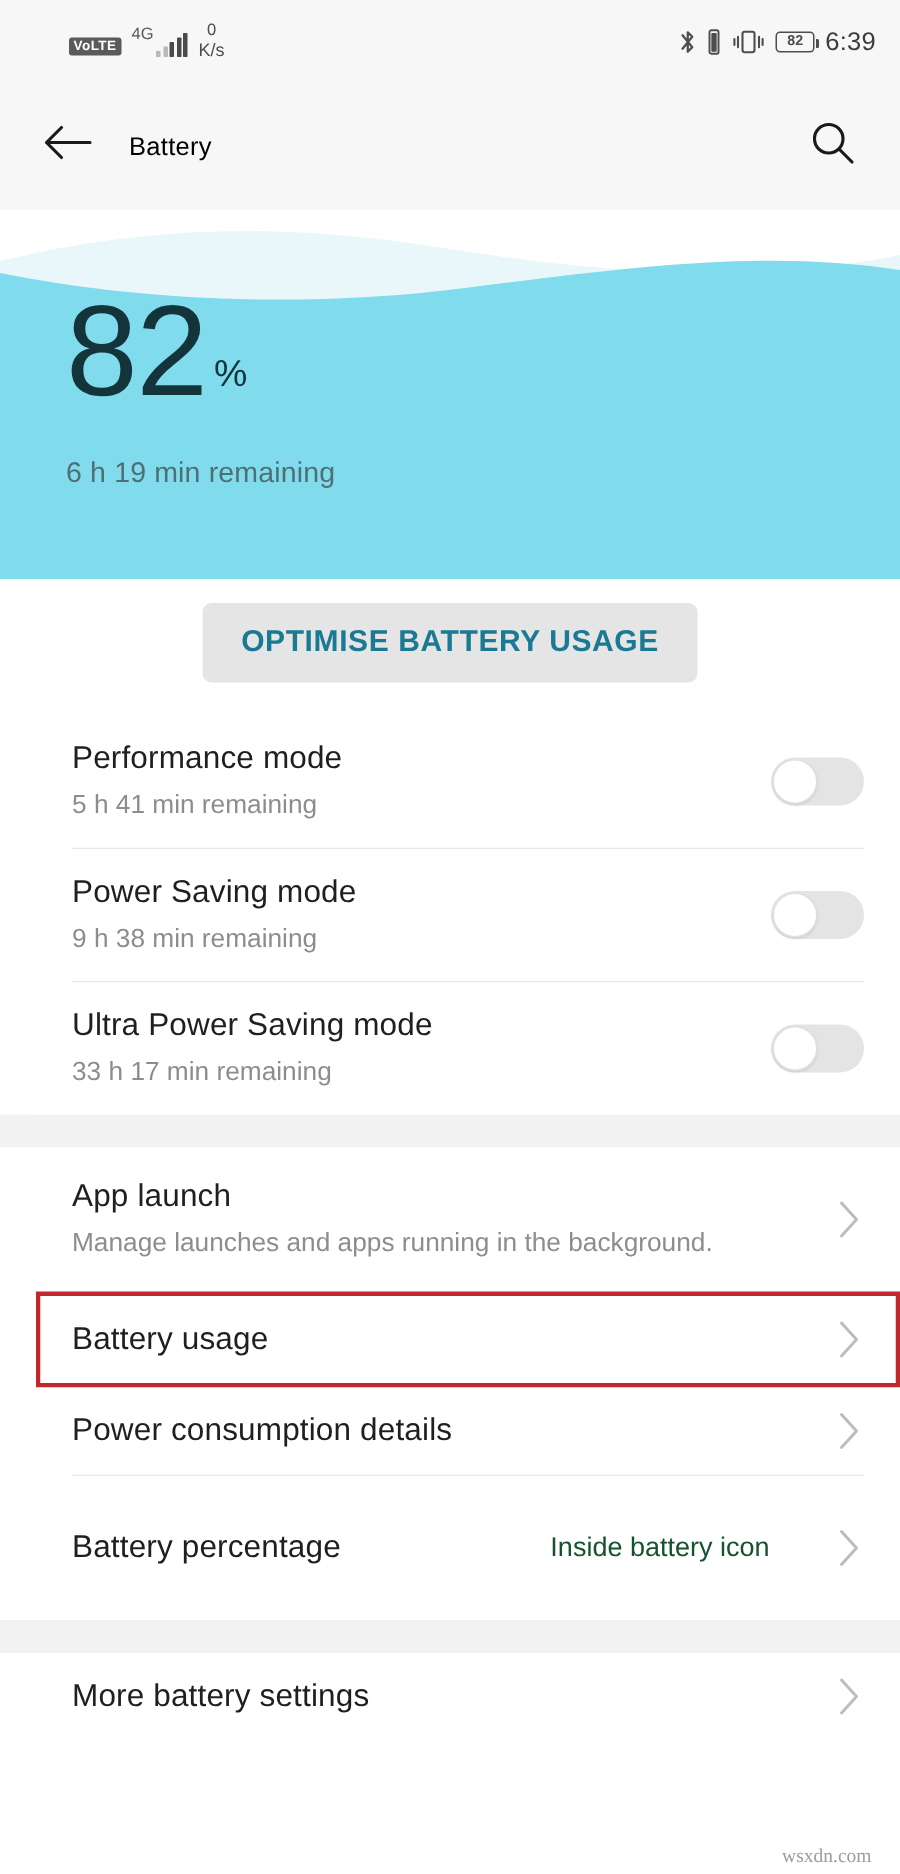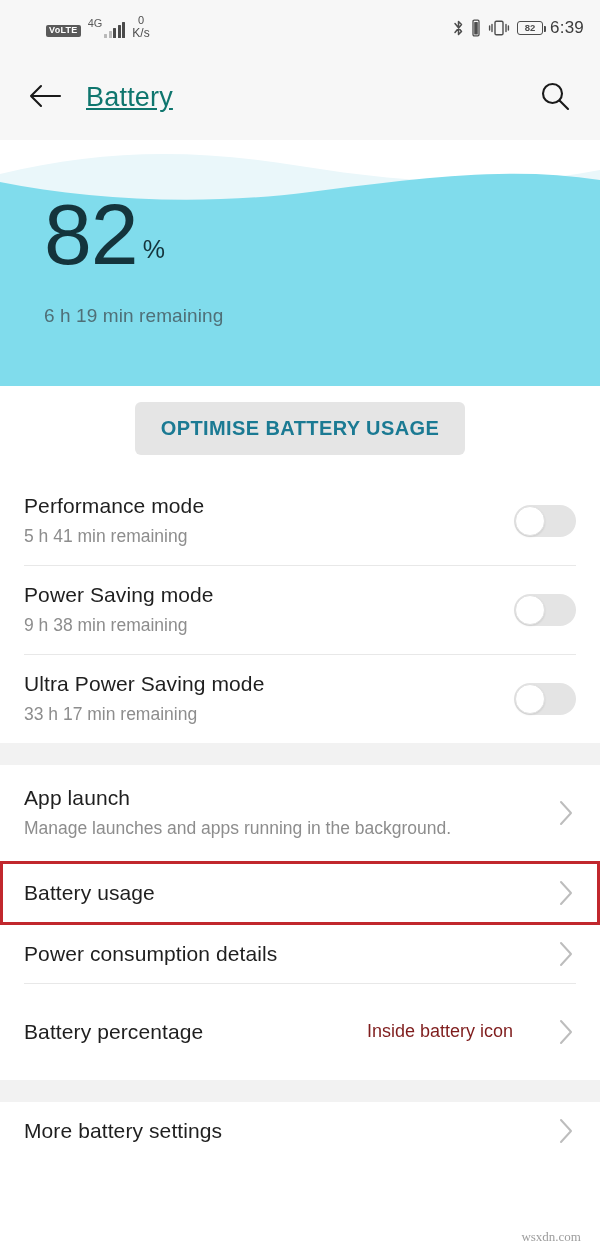--- a/index.html
+++ b/index.html
@@ -62,21 +62,21 @@
   .batt-icon span { font-size: 9.5px; font-weight: bold; color: #4d4d4d; line-height: 1; }
   .sb-time { font-size: 17px; color: #3c3c3c; letter-spacing: .2px; }
 
   
   .appbar {
     height: 85px; background: #f7f7f7;
     display: flex; align-items: center; padding: 0 22px;
   }
   .back-btn { width: 46px; height: 46px; display: flex; align-items: center; justify-content: center; }
   .appbar-title {
-    font-size: 27px; color: #0f766e; margin-left: 18px; letter-spacing: .2px; text-decoration: underline;
+    font-size: 17px; color: #000000; margin-left: 18px; letter-spacing: .2px;
   }
   .search-btn { margin-left: auto; width: 46px; height: 46px; display: flex; align-items: center; justify-content: center; }
 
   
   .hero { position: relative; height: 246px; background: #ffffff; overflow: hidden; }
   .hero .waves { position: absolute; inset: 0; width: 100%; height: 100%; }
   .hero-text { position: absolute; left: 44px; top: 57px; }
   .pct-row { display: flex; align-items: flex-end; }
   .pct-num {
     font-size: 86px; color: #14343c; line-height: .88;
@@ -88,21 +88,21 @@
   
   .optimise-wrap { display: flex; justify-content: center; padding: 16px 0 22px; background: #ffffff; }
   .optimise-btn {
     background: #e5e5e5; border: none; border-radius: 6px;
     color: #1b7a93; font-size: 20px; font-weight: bold;
     letter-spacing: .4px; padding: 15px 26px; cursor: pointer;
     font-family: "Liberation Sans", sans-serif;
   }
 
   
-  .section { background: #ffffff; }
+  .section { background: #ffffff; padding-left: 24px; }
   .gap { height: 22px; background: #f2f2f2; }
   .row {
     position: relative; display: flex; align-items: center;
     padding: 0 24px; min-height: 58px; background: #ffffff;
   }
   .row-inner { flex: 1; padding: 16px 0; }
   .row-title { font-size: 21px; color: #1f1f1f; letter-spacing: .1px; line-height: 1.25; }
   .row-sub { font-size: 17.5px; color: #8d8d8d; margin-top: 6px; line-height: 1.35; }
   .divider { height: 1px; background: #e8e8e8; margin: 0 24px; }
 
@@ -113,21 +113,21 @@
   }
   .toggle .knob {
     position: absolute; top: 1px; left: 1px;
     width: 30px; height: 30px; border-radius: 50%;
     background: #ffffff; border: 1px solid #e0e0e0;
     box-shadow: 0 1px 2px rgba(0,0,0,.10);
   }
 
   .chev { flex: none; margin-left: 10px; display: flex; align-items: center; }
   .row-value {
-    font-size: 18px; color: #7f1d1d; text-align: right;
+    font-size: 18px; color: #14532d; text-align: right;
     line-height: 1.3; max-width: 160px; margin-left: auto;
   }
 
   .row.tall { min-height: 96px; align-items: center; gap: 33px; }
 
   
   .highlight-box {
     position: relative;
     border: 3px solid #c1272d;
     margin: 0; background: #ffffff;

